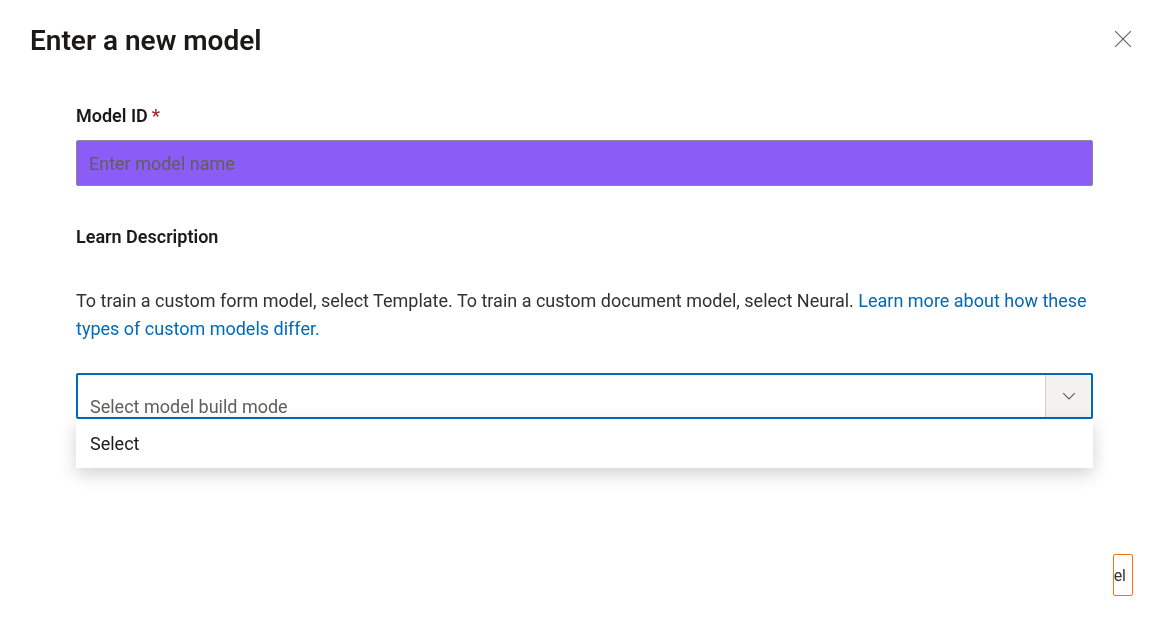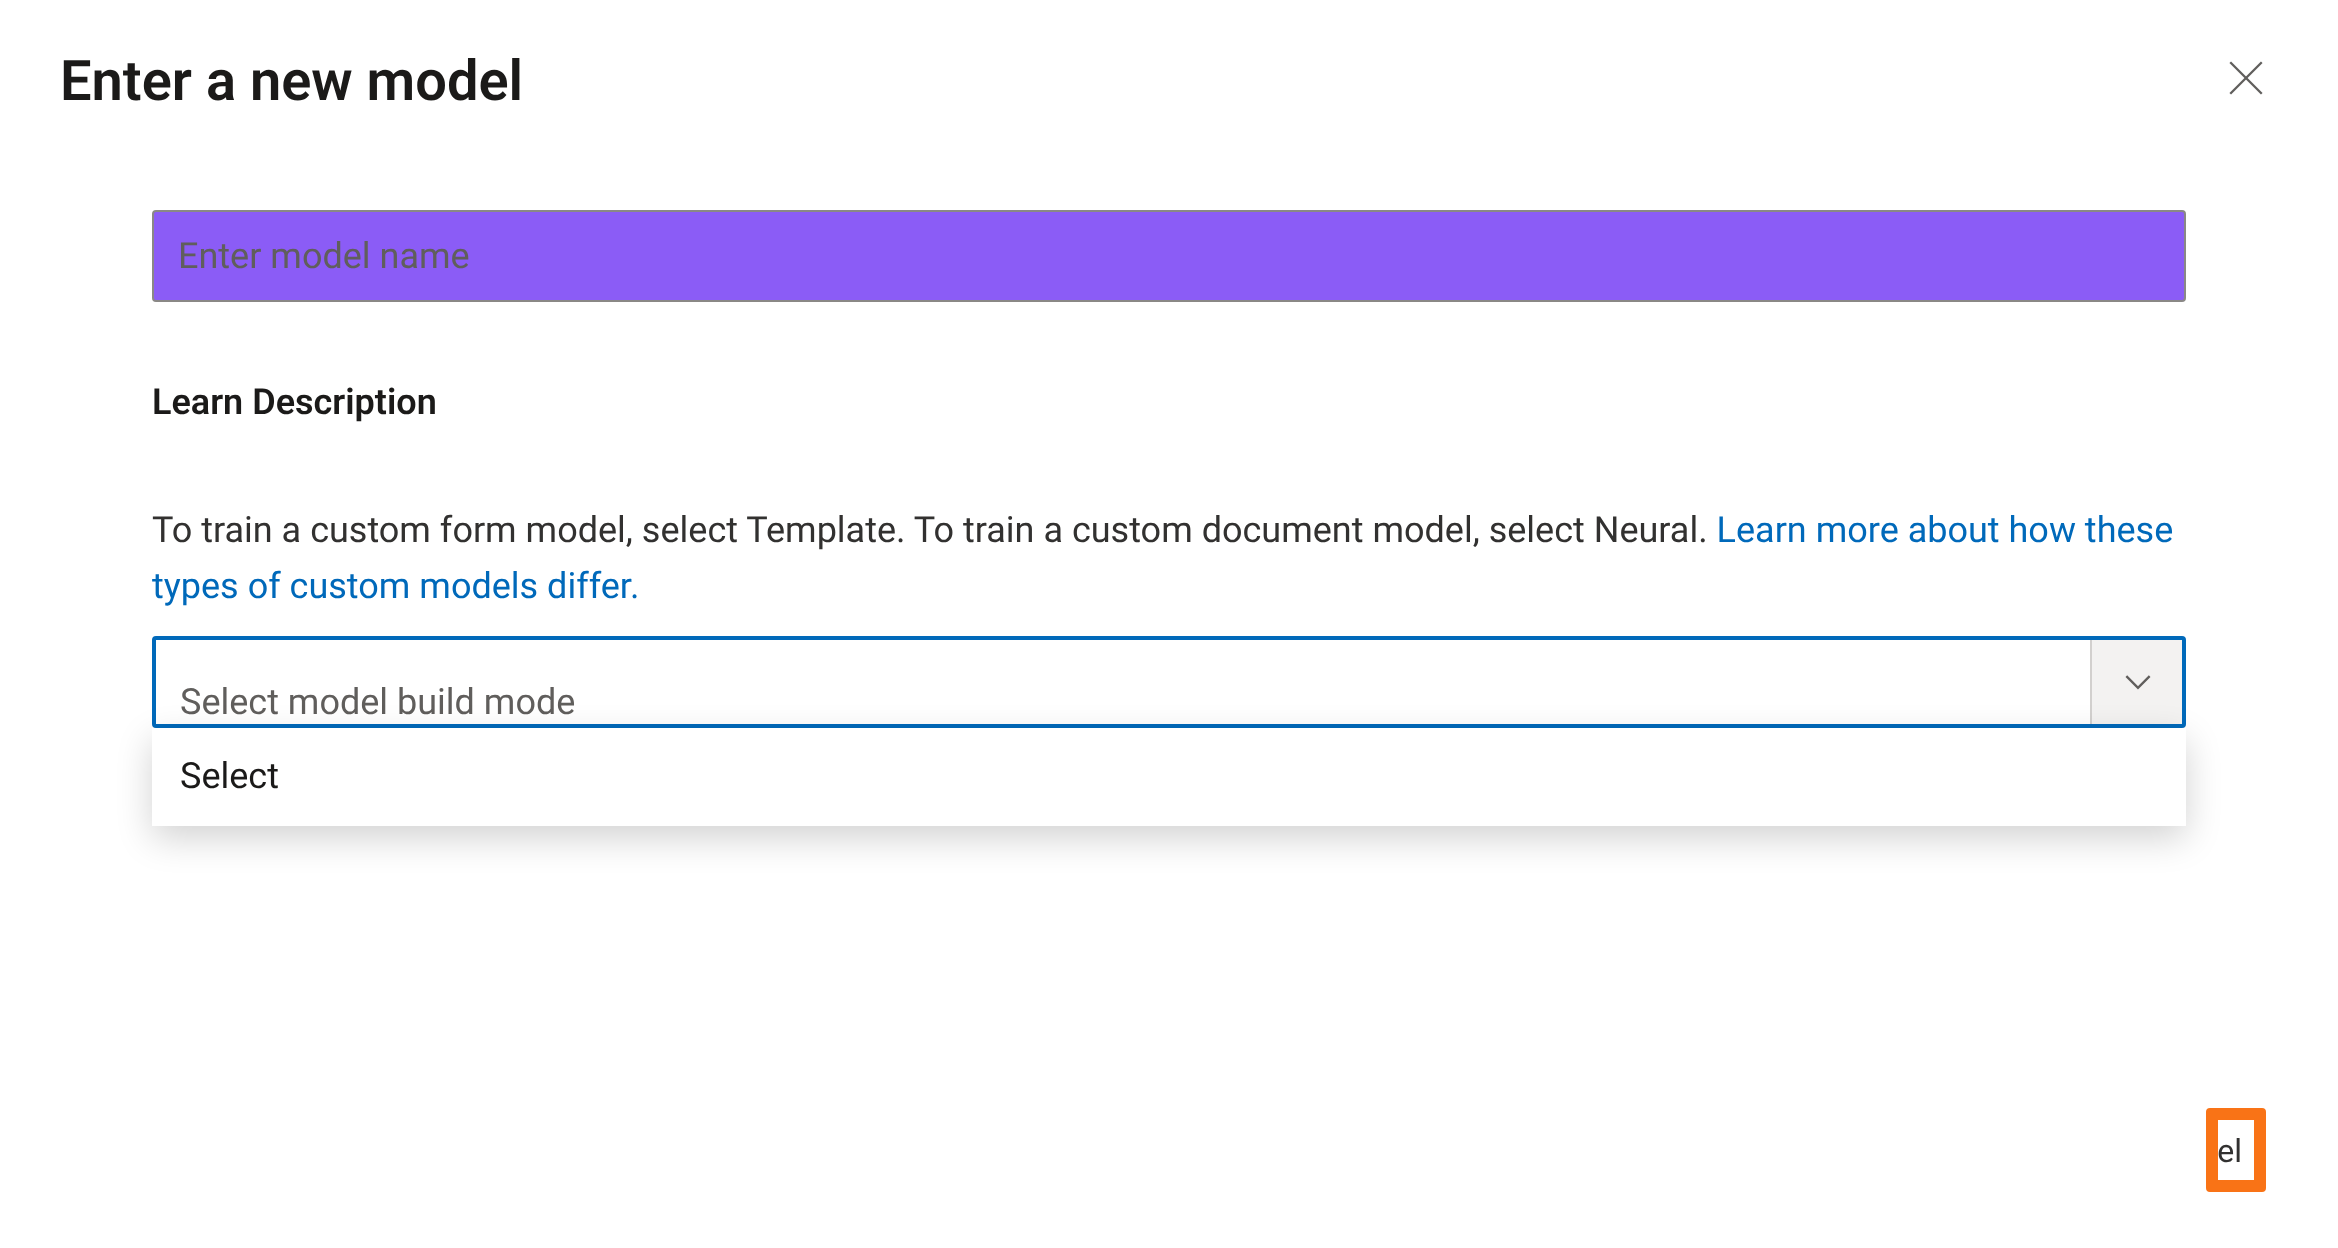--- a/index.html
+++ b/index.html
@@ -49,21 +49,21 @@
       display: block;
     }
     .required-asterisk {
       color: #a4262c;
       margin-left: 4px;
     }
     .field-help {
       font-size: 18px;
       color: #323130;
       line-height: 1.55;
-      margin-bottom: 10px;
+      margin-bottom: 30px;
     }
     .field-help a {
       color: #0069ba;
       text-decoration: none;
     }
     .text-input {
       width: 100%;
       height: 46px;
       border: 1px solid #8a8886;
       border-radius: 2px;
@@ -119,21 +119,21 @@
       padding: 14px 14px;
       font-size: 18px;
       color: #1b1a19;
       cursor: pointer;
     }
     .footer-btn-fragment {
       position: absolute;
       right: 36px;
       bottom: 28px;
       height: 42px;
-      border: 6px solid #f97316;
+      border: 1px solid #f97316;
       background: #ffffff;
       border-radius: 2px;
       font-size: 16px;
       display: flex;
       align-items: center;
       padding: 0 6px 0 0;
       color: #323130;
       z-index: 5;
     }
   </style>
@@ -148,20 +148,23 @@
         <line x1="1" y1="1" x2="15" y2="15"></line>
         <line x1="15" y1="1" x2="1" y2="15"></line>
       </svg>
     </span>
   </button>
 </div>
 
 <div class="form-body">
 
   <div class="field-group">
+    <label class="field-label">
+      <span>Model ID</span><span class="required-asterisk">*</span>
+    </label>
     <input type="text" class="text-input" placeholder="Enter model name" style="">
   </div>
 
   <div class="field-group">
     <label class="field-label">
       <span>Learn Description</span>
     </label>
   </div>
 
   <div class="field-group" style="margin-bottom:0;">

